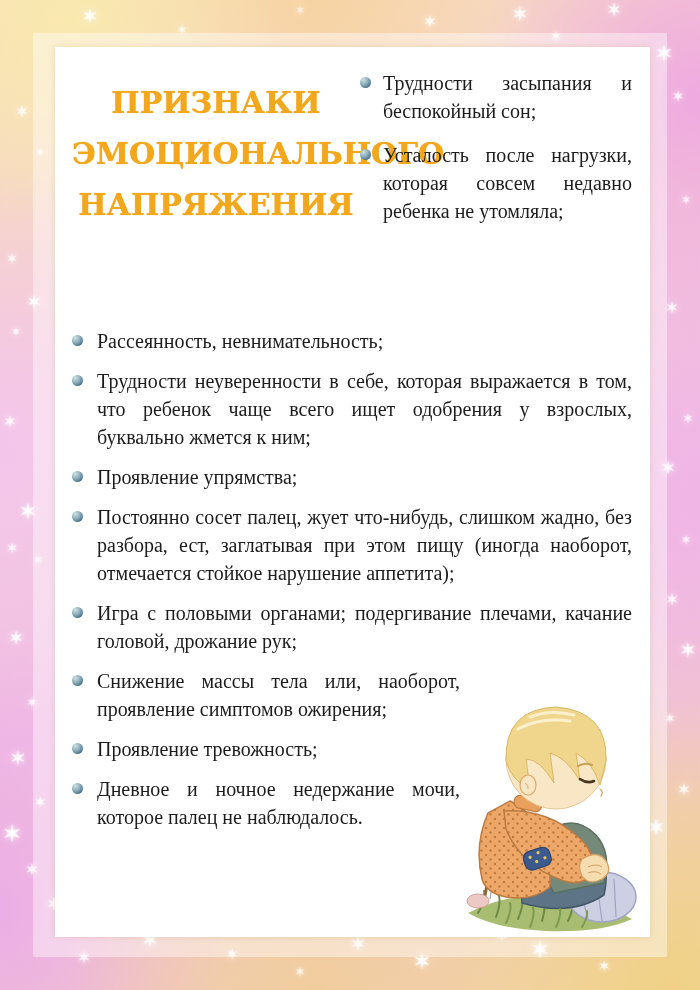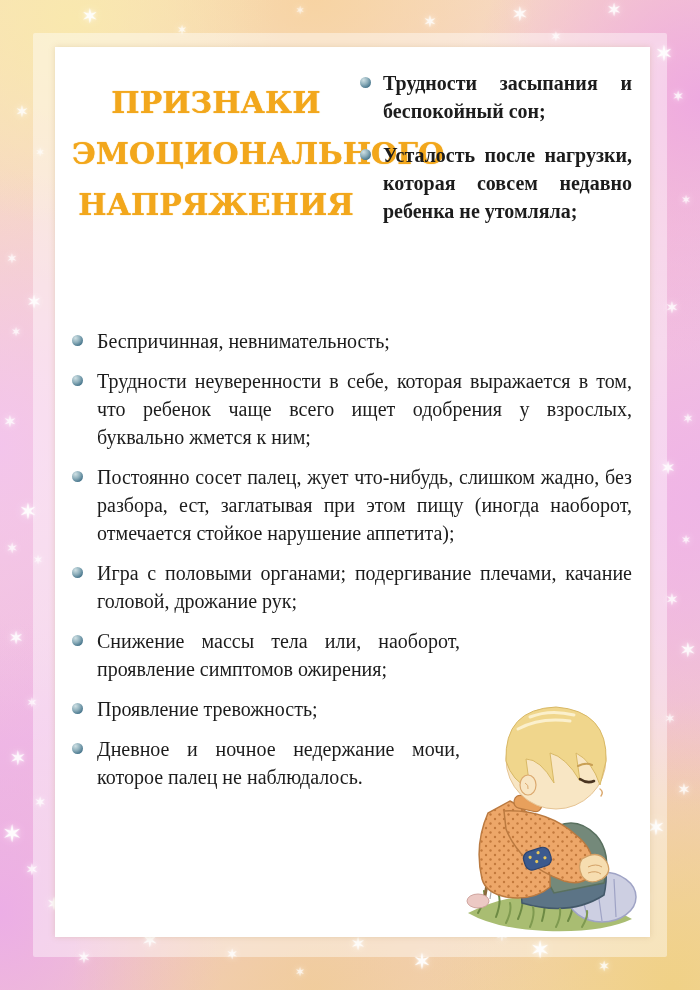--- a/index.html
+++ b/index.html
@@ -70,21 +70,21 @@
     flex:0 0 11px;width:11px;height:11px;margin-top:8px;
     border-radius:50%;
     background:radial-gradient(circle at 32% 28%, #cfe0e4 0%, #8fb0bc 40%, #44738a 78%, #35607a 100%);
   }
   .txt{
     font-size:20px;line-height:28px;color:#1c1c1c;
     text-align:justify;
   }
   .right-col{flex:1 1 auto;padding-top:4px;}
   .right-col .item{margin-bottom:16px;}
-  .right-col .txt{margin-left:12px;font-weight:bold;}
+  .right-col .txt{margin-left:12px;}
   .main-col .item{margin-bottom:12px;}
   .main-col .txt{margin-left:14px;}
   .main-col .item.narrow .txt{padding-right:172px;font-family:Liberation Serif, serif;}
 
   
   .child{position:absolute;right:2px;bottom:0;width:196px;height:242px;}
 </style>
 </head>
 <body>
 
@@ -157,25 +157,29 @@
         <li class="item">
           <span class="bullet"></span>
           <span class="txt">Усталость после нагрузки, которая совсем недавно ребенка не утомляла;</span>
         </li>
       </ul>
     </div>
 
     <ul class="blist main-col">
       <li class="item">
         <span class="bullet"></span>
-        <span class="txt">Беспричинная, невнимательность;</span>
+        <span class="txt">Рассеянность, невнимательность;</span>
       </li>
       <li class="item">
         <span class="bullet"></span>
         <span class="txt">Трудности неуверенности в себе, которая выражается в том, что ребенок чаще всего ищет одобрения у взрослых, буквально жмется к ним;</span>
+      </li>
+      <li class="item">
+        <span class="bullet"></span>
+        <span class="txt">Проявление упрямства;</span>
       </li>
       <li class="item">
         <span class="bullet"></span>
         <span class="txt">Постоянно сосет палец, жует что-нибудь, слишком жадно, без разбора, ест, заглатывая при этом пищу (иногда наоборот, отмечается стойкое нарушение аппетита);</span>
       </li>
       <li class="item">
         <span class="bullet"></span>
         <span class="txt">Игра с половыми органами; подергивание плечами, качание головой, дрожание рук;</span>
       </li>
       <li class="item narrow">

